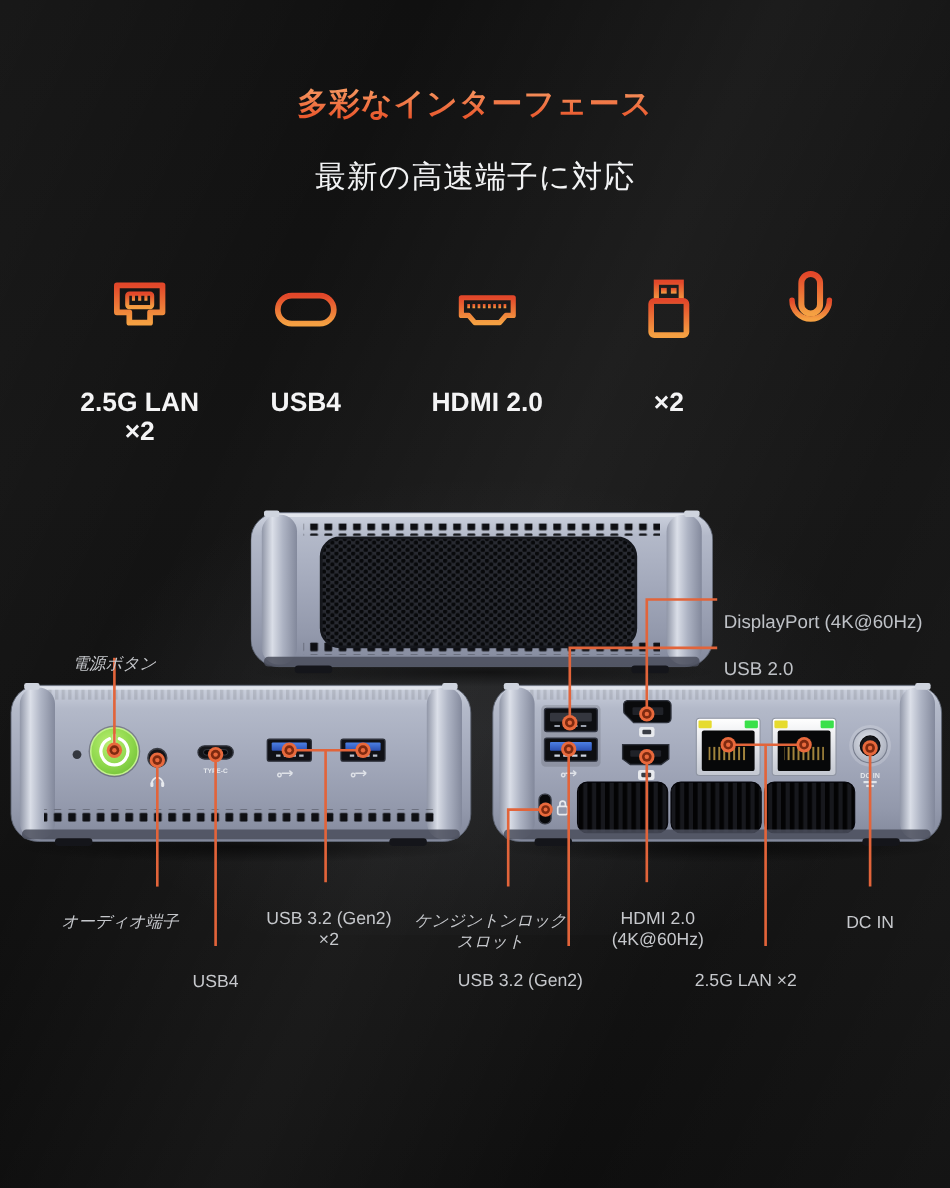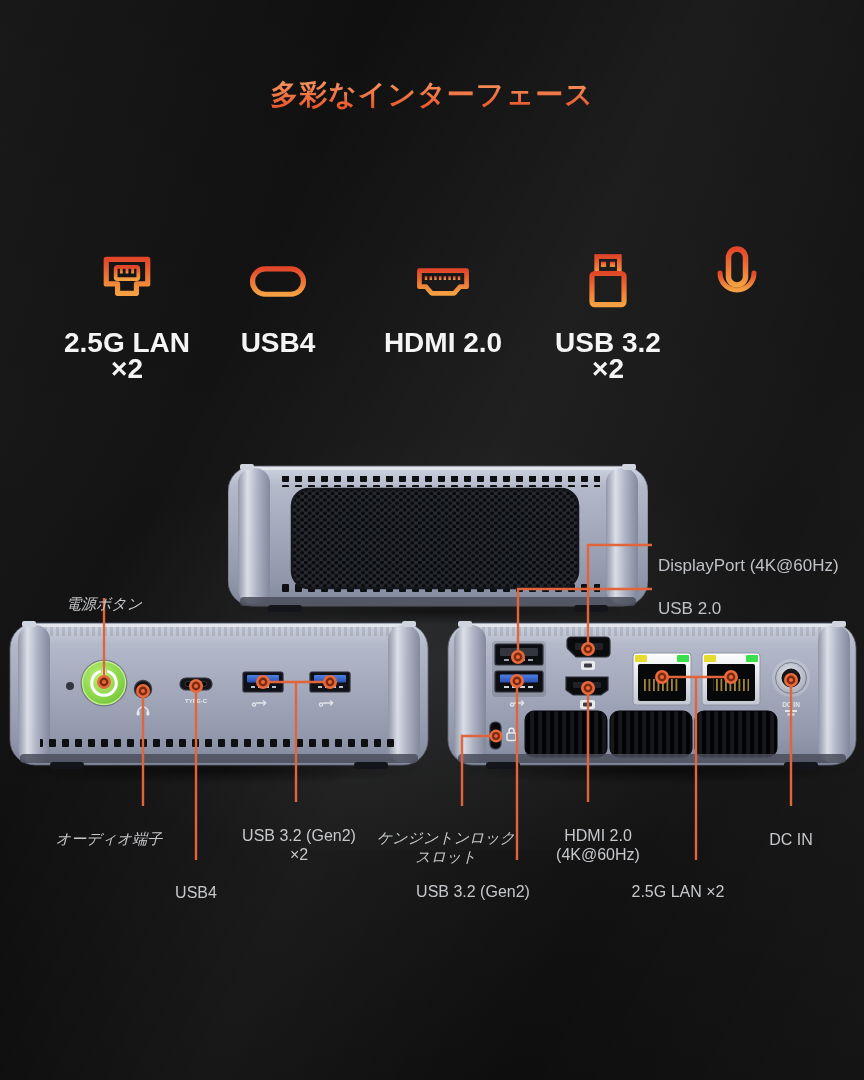--- a/index.html
+++ b/index.html
@@ -20,21 +20,21 @@
     font-size:28px;font-weight:bold;letter-spacing:1px;color:#ef6a38;
     background:linear-gradient(180deg,#f79a63 8%,#e84e25 92%);
     -webkit-background-clip:text;background-clip:text;-webkit-text-fill-color:transparent;
   }
   .subtitle{
     position:absolute;left:0;top:142px;width:864px;text-align:center;
     font-size:28px;font-weight:500;color:#f2f3f4;letter-spacing:1px;
   }
   .feature{position:absolute;top:242px;width:150px;text-align:center;}
   .feature .ic{height:80px;display:flex;align-items:center;justify-content:center;}
-  .feature .lbl{margin-top:8px;font-size:28px;font-weight:bold;color:#f4f4f5;line-height:26px;}
+  .feature .lbl{margin-top:32px;font-size:24px;font-weight:bold;color:#f4f4f5;line-height:26px;}
   .dev{position:absolute;}
   .shadow{position:absolute;background:radial-gradient(ellipse at 50% 50%, rgba(0,0,0,0.55), rgba(0,0,0,0) 72%);}
   .overlay{position:absolute;left:0;top:0;pointer-events:none;}
   .co{position:absolute;color:#c6c8cc;font-size:16px;line-height:19px;margin-top:20px;}
   .co.center{text-align:center;}
   .co.small{font-size:15px;font-style:italic;}
   .co.big{font-size:17px;color:#bfc2c7;}
 </style>
 </head>
 <body>
@@ -94,20 +94,21 @@
       </pattern>
       <pattern id="pins" width="4.5" height="12" patternUnits="userSpaceOnUse">
         <rect width="1.8" height="12" fill="#bd9a45"></rect>
       </pattern>
     </defs>
   </svg>
 
   <div class="ambient"></div>
 
   <div class="title">多彩なインターフェース</div>
+  <div class="subtitle">最新の高速端子に対応</div>
 
   <div class="feature" style="left:52px">
     <div class="ic">
         <svg width="66" height="66" viewBox="0 0 70 70">
       <path d="M13,11 H57 V37 H45 V47 H25 V37 H13 Z" fill="none" stroke="url(#og)" stroke-width="5.5" stroke-linejoin="round"></path>
       <rect x="23" y="19" width="24" height="13" rx="2" fill="none" stroke="url(#og)" stroke-width="4"></rect>
       <path d="M29,20 V26 M35,20 V26 M41,20 V26" stroke="url(#og)" stroke-width="3"></path>
     </svg>
       </div>
     <div class="lbl">
@@ -142,21 +143,20 @@
   <div class="feature" style="left:533px">
     <div class="ic">
         <svg width="66" height="66" viewBox="0 0 70 70">
       <rect x="23" y="8" width="24" height="18" fill="none" stroke="url(#og)" stroke-width="5"></rect>
       <rect x="27.5" y="13.5" width="5.5" height="5.5" fill="url(#og)"></rect>
       <rect x="37" y="13.5" width="5.5" height="5.5" fill="url(#og)"></rect>
       <rect x="18" y="26" width="34" height="33" rx="3" fill="none" stroke="url(#og)" stroke-width="5.5"></rect>
     </svg>
       </div>
     <div class="lbl">
-      <span style="display:block">USB 3.2</span>
       <span style="display:block">×2</span>
     </div>
   </div>
   <div class="feature" style="left:662px">
     <div class="ic">
         <svg width="70" height="78" viewBox="0 0 70 78">
       <rect x="26.5" y="6" width="17" height="36" rx="8.5" fill="none" stroke="url(#og)" stroke-width="5.5"></rect>
       <path d="M18,30 a17,17 0 0 0 34,0" fill="none" stroke="url(#og)" stroke-width="5" stroke-linecap="round"></path>
       <line x1="35" y1="47" x2="35" y2="58" stroke="url(#og)" stroke-width="5"></line>
       <line x1="24" y1="60" x2="46" y2="60" stroke="url(#og)" stroke-width="5" stroke-linecap="round"></line>

